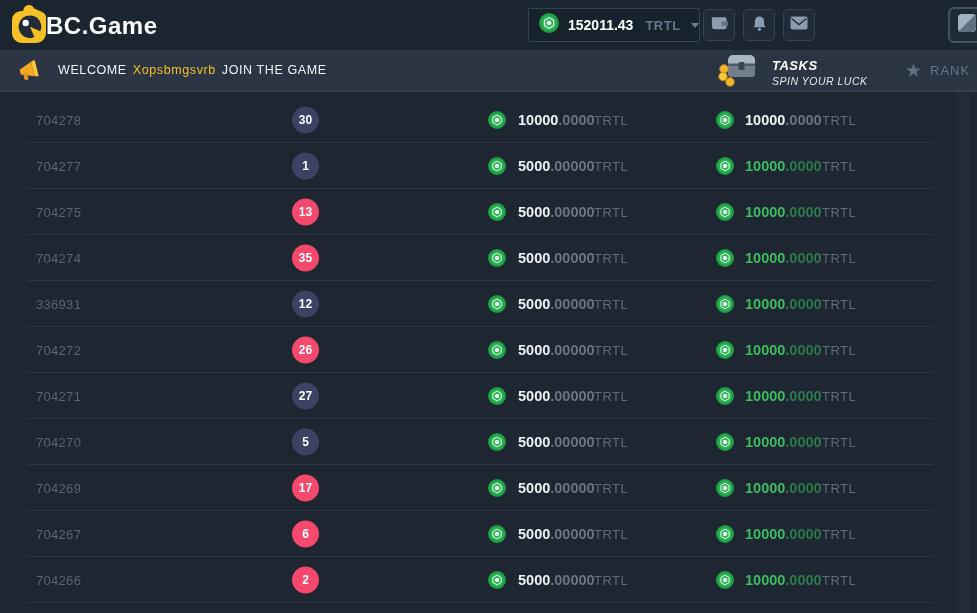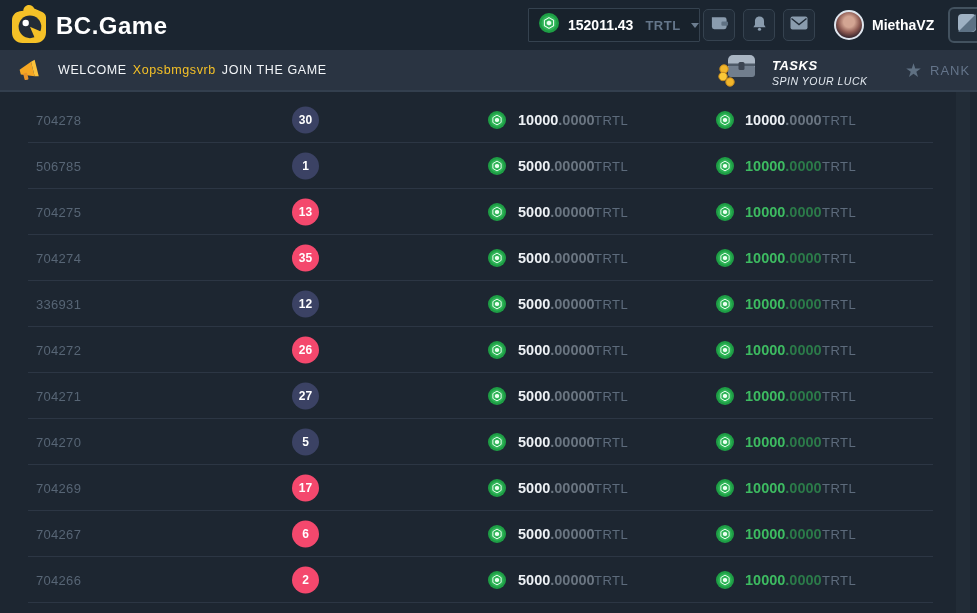--- a/index.html
+++ b/index.html
@@ -2,21 +2,21 @@
 <html><head>
 <meta charset="utf-8">
 <style>
   * { margin:0; padding:0; box-sizing:border-box; }
   html,body { background:#141c24; }
   .page { position:relative; width:977px; height:613px; background:#1d2631;
           font-family:"Liberation Sans", sans-serif; overflow:hidden; }
 
   
   .header { position:absolute; top:0; left:0; width:977px; height:50px; background:#1b2530; }
-  .logo { position:absolute; left:12px; top:5px; display:flex; align-items:center; gap:10px; cursor:pointer; }
+  .logo { position:absolute; left:12px; top:5px; display:flex; align-items:center; gap:0; cursor:pointer; }
   .logo-text { color:#ffffff; font-size:24px; font-weight:800; letter-spacing:.5px; }
   .nav { position:absolute; left:194px; top:0; height:50px; display:flex; }
   .nav-item { position:relative; height:50px; display:flex; align-items:center; padding:0 14px;
               color:#f2f5f8; font-size:13px; font-weight:700; letter-spacing:.5px; cursor:pointer; }
   .nav-item.active { color:#f5c127; }
   .nav-item.active::after { content:""; position:absolute; left:11px; right:11px; bottom:0; height:4px;
               background:linear-gradient(90deg,#fdcb43,#f8a71d); }
   .caret { width:0; height:0; border-left:4.5px solid transparent; border-right:4.5px solid transparent;
            border-top:5px solid currentColor; margin-left:7px; display:inline-block; }
   .caret.grey { border-top-color:#6c7d8f; }
@@ -127,25 +127,20 @@
     </div>
     <div class="icon-btn mail">
       <span>
         <svg width="18" height="14" viewBox="0 0 18 14">
           <rect x="0.5" y="0.5" width="17" height="13" rx="2" fill="#8a9cae"></rect>
           <path d="M1.5 2.5 L9 8.5 L16.5 2.5" stroke="#202b37" stroke-width="1.4" fill="none"></path>
         </svg>
       </span>
     </div>
 
-    <div class="user">
-      <span class="avatar"></span>
-      <span class="user-name">MiethaVZ</span>
-      <span class="caret grey"></span>
-    </div>
 
     <div class="chat-btn">
       <span>
         <svg width="20" height="20" viewBox="0 0 20 20">
           <rect x="1" y="1" width="18" height="18" rx="4" fill="#9fb1c3"></rect>
           <path d="M1 19 L19 1 L19 14 A5 5 0 0 1 14 19 Z" fill="#5d7184"></path>
         </svg>
       </span>
     </div>
   </div>
@@ -205,21 +200,21 @@
         <span class="cell c-pay-coin"><svg width="18" height="18" viewBox="0 0 20 20">
             <circle cx="10" cy="10" r="10" fill="#1e9e45"></circle>
             <circle cx="10" cy="10" r="7.6" fill="#2db356"></circle>
             <polygon points="10,4.6 14.6,7.3 14.6,12.7 10,15.4 5.4,12.7 5.4,7.3" fill="none" stroke="#eafff0" stroke-width="1.1"></polygon>
             <polygon points="10,7.4 12.3,8.7 12.3,11.3 10,12.6 7.7,11.3 7.7,8.7" fill="#eafff0"></polygon>
           </svg></span>
         <span class="cell c-pay-amt amt "><span>10000</span><span class="dec">.0000</span></span>
         <span class="cell c-pay-unit unit">TRTL</span>
       </div>
       <div class="row">
-        <span class="cell c-id">506785</span>
+        <span class="cell c-id">704277</span>
         <span class="cell c-badge badge-navy">1</span>
         <span class="cell c-bet-coin"><svg width="18" height="18" viewBox="0 0 20 20">
             <circle cx="10" cy="10" r="10" fill="#1e9e45"></circle>
             <circle cx="10" cy="10" r="7.6" fill="#2db356"></circle>
             <polygon points="10,4.6 14.6,7.3 14.6,12.7 10,15.4 5.4,12.7 5.4,7.3" fill="none" stroke="#eafff0" stroke-width="1.1"></polygon>
             <polygon points="10,7.4 12.3,8.7 12.3,11.3 10,12.6 7.7,11.3 7.7,8.7" fill="#eafff0"></polygon>
           </svg></span>
         <span class="cell c-bet-amt amt"><span>5000</span><span class="dec">.00000</span></span>
         <span class="cell c-bet-unit unit">TRTL</span>
         <span class="cell c-pay-coin"><svg width="18" height="18" viewBox="0 0 20 20">

